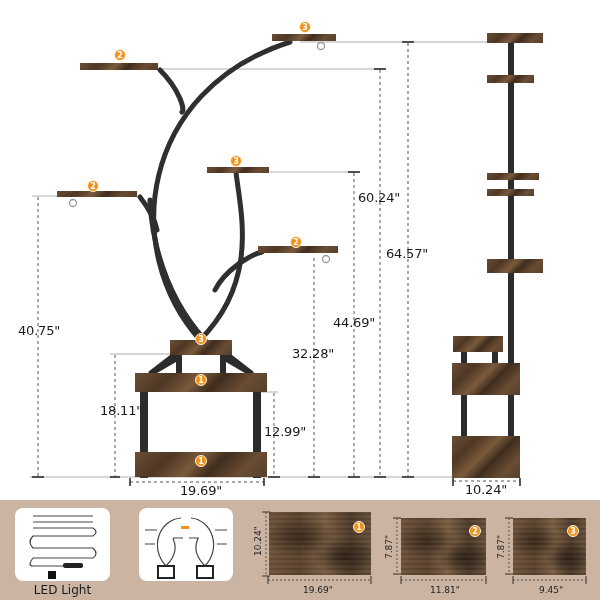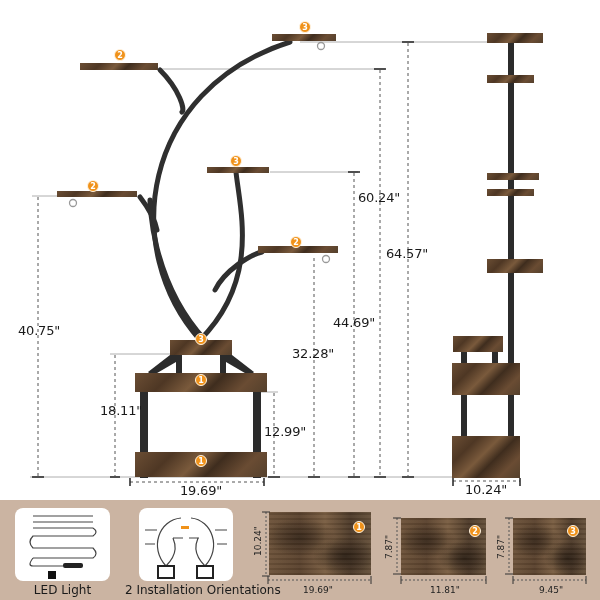--- a/index.html
+++ b/index.html
@@ -157,21 +157,20 @@
         <path d="M27 58 C 40 45, 36 35, 34 30"></path>
         <path d="M66 58 C 83 40, 73 12, 52 10"></path>
         <path d="M66 58 C 53 45, 57 35, 59 30"></path>
         <path d="M6 22 H18 M6 36 H16 M34 30 H44 M76 22 H88 M78 36 H88 M50 30 H60"></path>
       </g>
       <rect x="42" y="18" width="8" height="3" fill="#f0921a"></rect>
       <rect x="19" y="58" width="16" height="12" fill="none" stroke="#222" stroke-width="2"></rect>
       <rect x="58" y="58" width="16" height="12" fill="none" stroke="#222" stroke-width="2"></rect>
     </svg>
   </div>
-  <div class="card-caption" style="left:125px;top:83px;width:122px;">2 Installation Orientations</div>
 
   <div class="wood-swatch" style="left:269px;top:12px;width:102px;height:63px;">
     <div class="badge" style="left:84px;top:9px;">1</div>
   </div>
   <svg class="abs" style="left:258px;top:10px" width="120" height="75">
     <g stroke="#555" stroke-width="1" stroke-dasharray="2,2">
         <line x1="8" y1="2" x2="8" y2="66"></line>
         <line x1="10" y1="70" x2="113" y2="70"></line>
       </g>
     <g stroke="#333" stroke-width="1">

